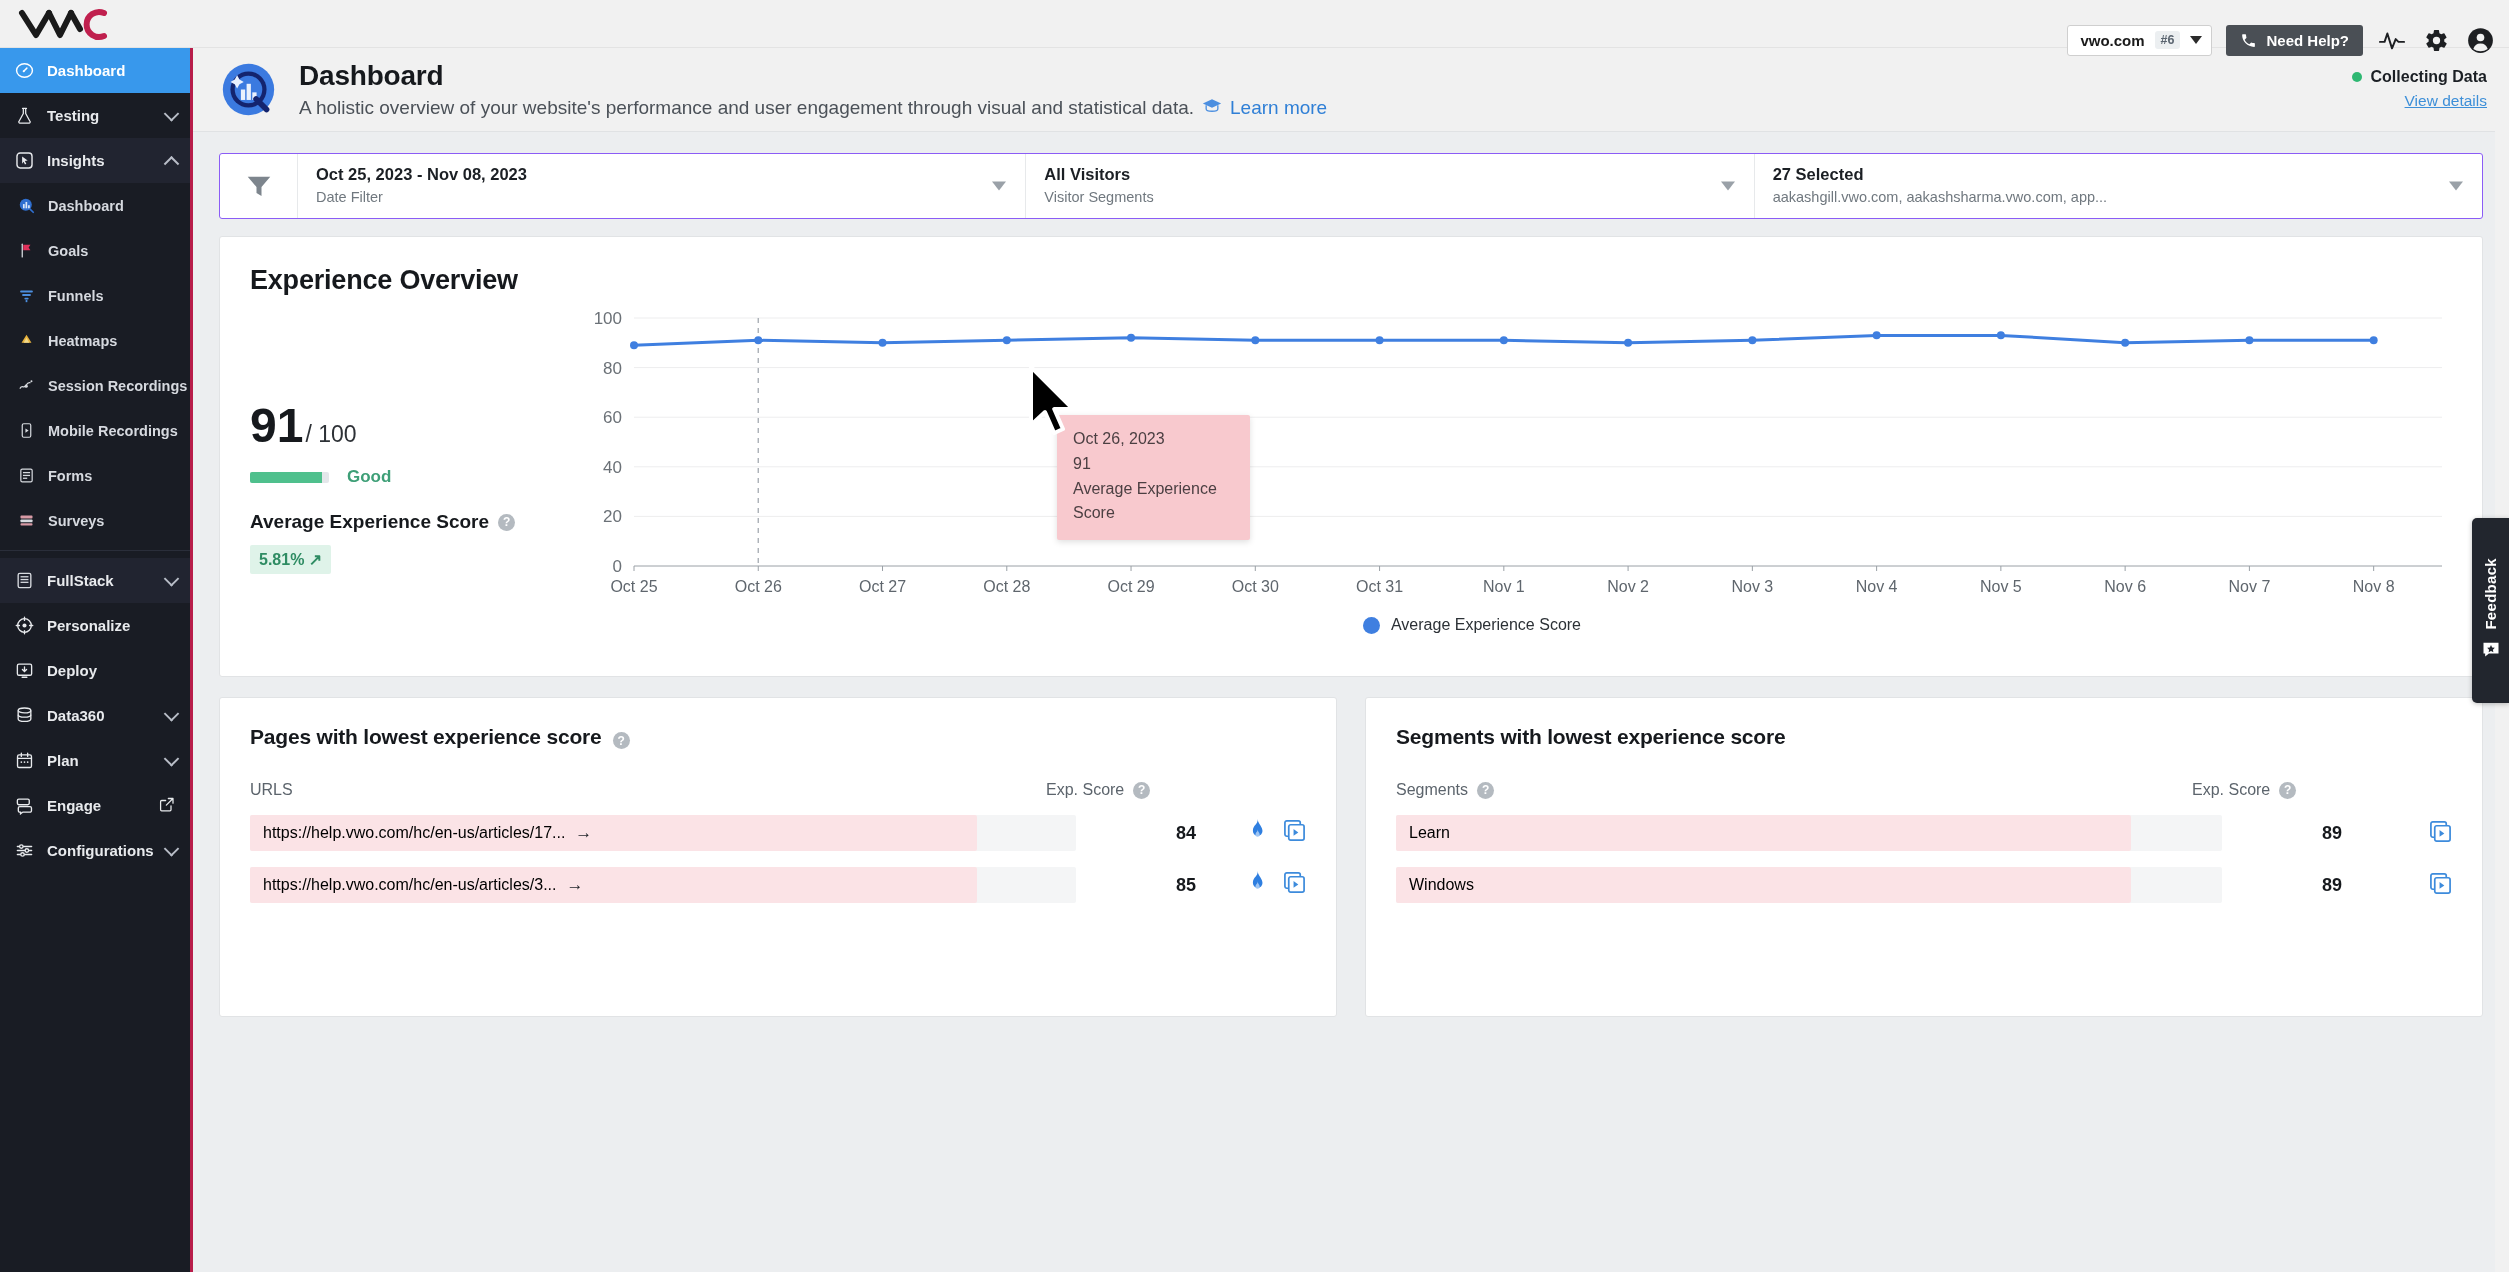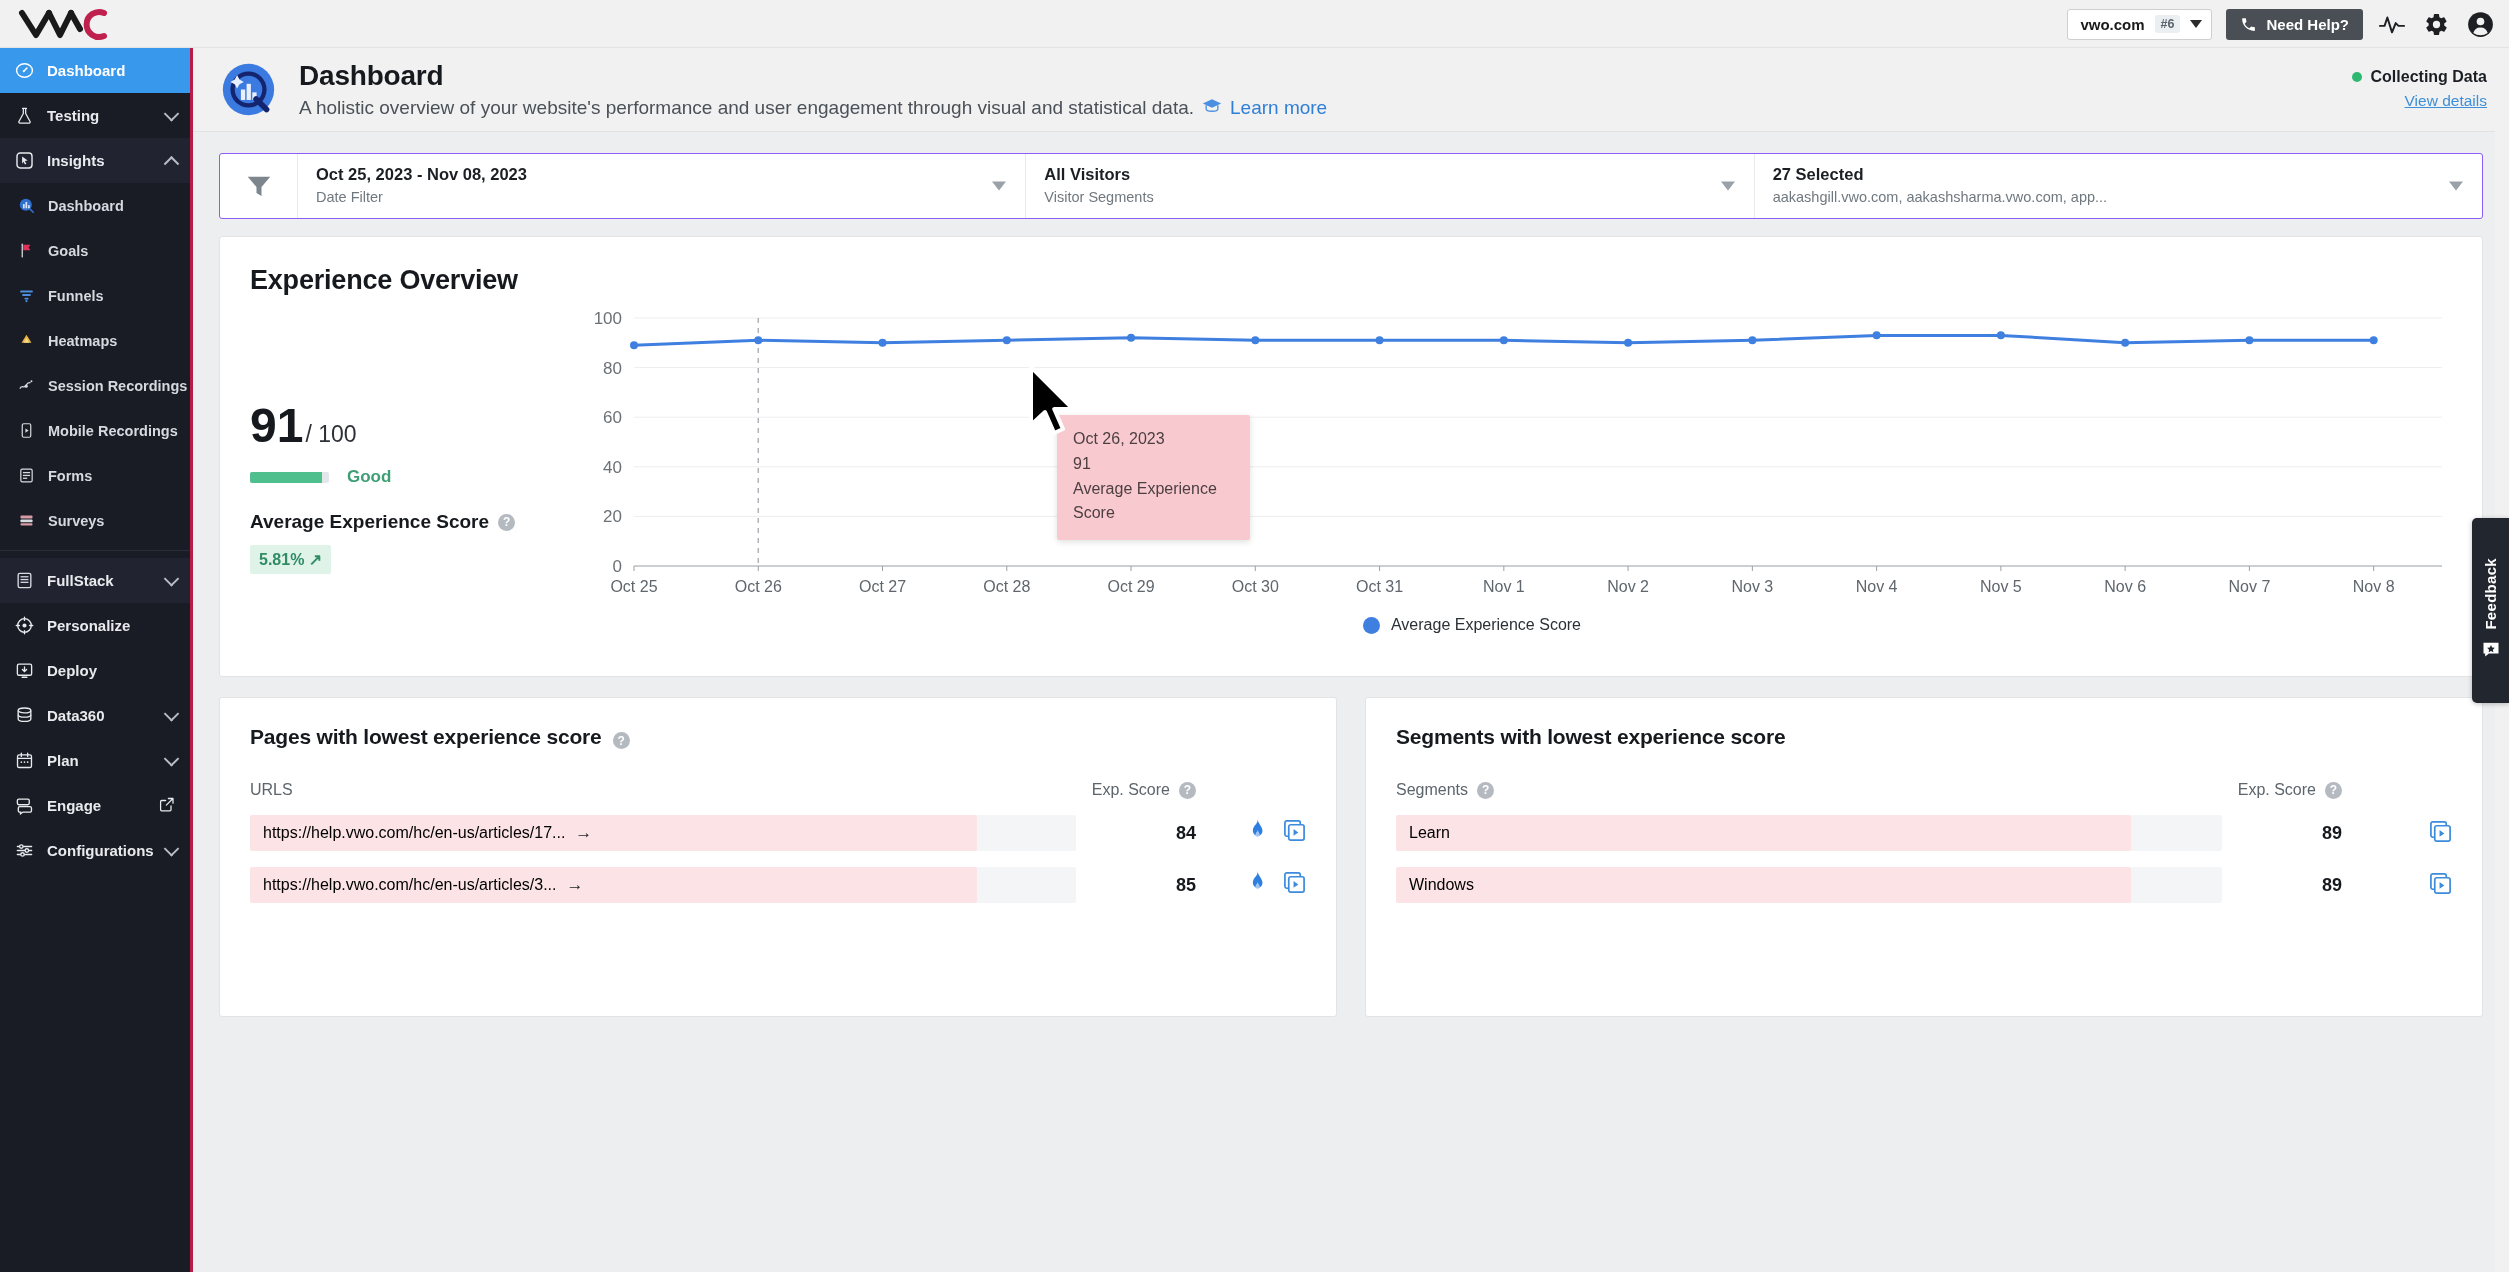--- a/index.html
+++ b/index.html
@@ -17,21 +17,21 @@
     border-bottom: 1px solid #e3e3e3;
     display: flex; align-items: center;
     z-index: 40;
   }
   .logo {
     position: absolute; left: 18px; top: 6px;
     width: 120px; height: 36px;
     display: flex; align-items: center;
   }
   .topbar-right {
-    position: absolute; right: 14px; top: 0; height: 48px;
+    position: absolute; right: 14px; top: 16px; height: 48px;
     display: flex; align-items: center; gap: 14px;
   }
   .site-select {
     display: flex; align-items: center; gap: 10px;
     background: #fff; border: 1px solid #cfcfcf; border-radius: 3px;
     height: 31px; padding: 0 9px 0 12px;
     font-size: 15px; color: #1a1a1a; font-weight: 600;
   }
   .site-badge {
     background: #eceff1; color: #5b6570; border-radius: 3px;
@@ -157,21 +157,21 @@
 
   
   .panels { display: flex; gap: 28px; margin: 20px 26px 0 26px; }
   .panel {
     flex: 1; background: #fff; border: 1px solid #e1e3e5; border-radius: 3px;
     padding: 27px 30px 0 30px; height: 320px; overflow: hidden;
   }
   .panel-title { font-size: 21px; font-weight: 700; color: #16191d; display: flex; align-items: flex-end; gap: 11px; letter-spacing: -0.2px; }
   .panel-head { display: flex; align-items: center; margin-top: 32px; font-size: 16px; color: #5c646c; }
   .panel-head .c1 { flex: 1; display:flex; align-items:center; gap:9px; }
-  .panel-head .c2 { width: 150px; text-align: right; display:flex; align-items:center; justify-content:flex-end; gap:9px; }
+  .panel-head .c2 { width: 150px; text-align: right; display:flex; align-items:center; justify-content:flex-start; gap:9px; }
   .panel-head .c3 { width: 110px; }
   .prow { display: flex; align-items: center; margin-top: 16px; height: 36px; }
   .prow .bar-cell { flex: 1; position: relative; height: 36px; background: #f4f5f6; border-radius: 2px; display: flex; align-items: center; }
   .prow .bar-fill { position: absolute; left:0; top:0; bottom:0; background: #fbe3e6; border-radius: 2px; }
   .prow .bar-txt { position: relative; font-size: 16px; color: #000000; padding-left: 13px; white-space: nowrap; overflow: hidden; }
   .prow .arrow-go { position: relative; margin-left: 10px; margin-right: 6px; font-size: 17px; color: #22262b; }
   .prow .score-cell { width: 120px; text-align: right; font-size: 18px; font-weight: 700; color: #16191d; }
   .prow .icons-cell { width: 110px; display: flex; justify-content: flex-end; gap: 16px; padding-left: 22px; }
   .ico-blue { cursor: pointer; }
 

